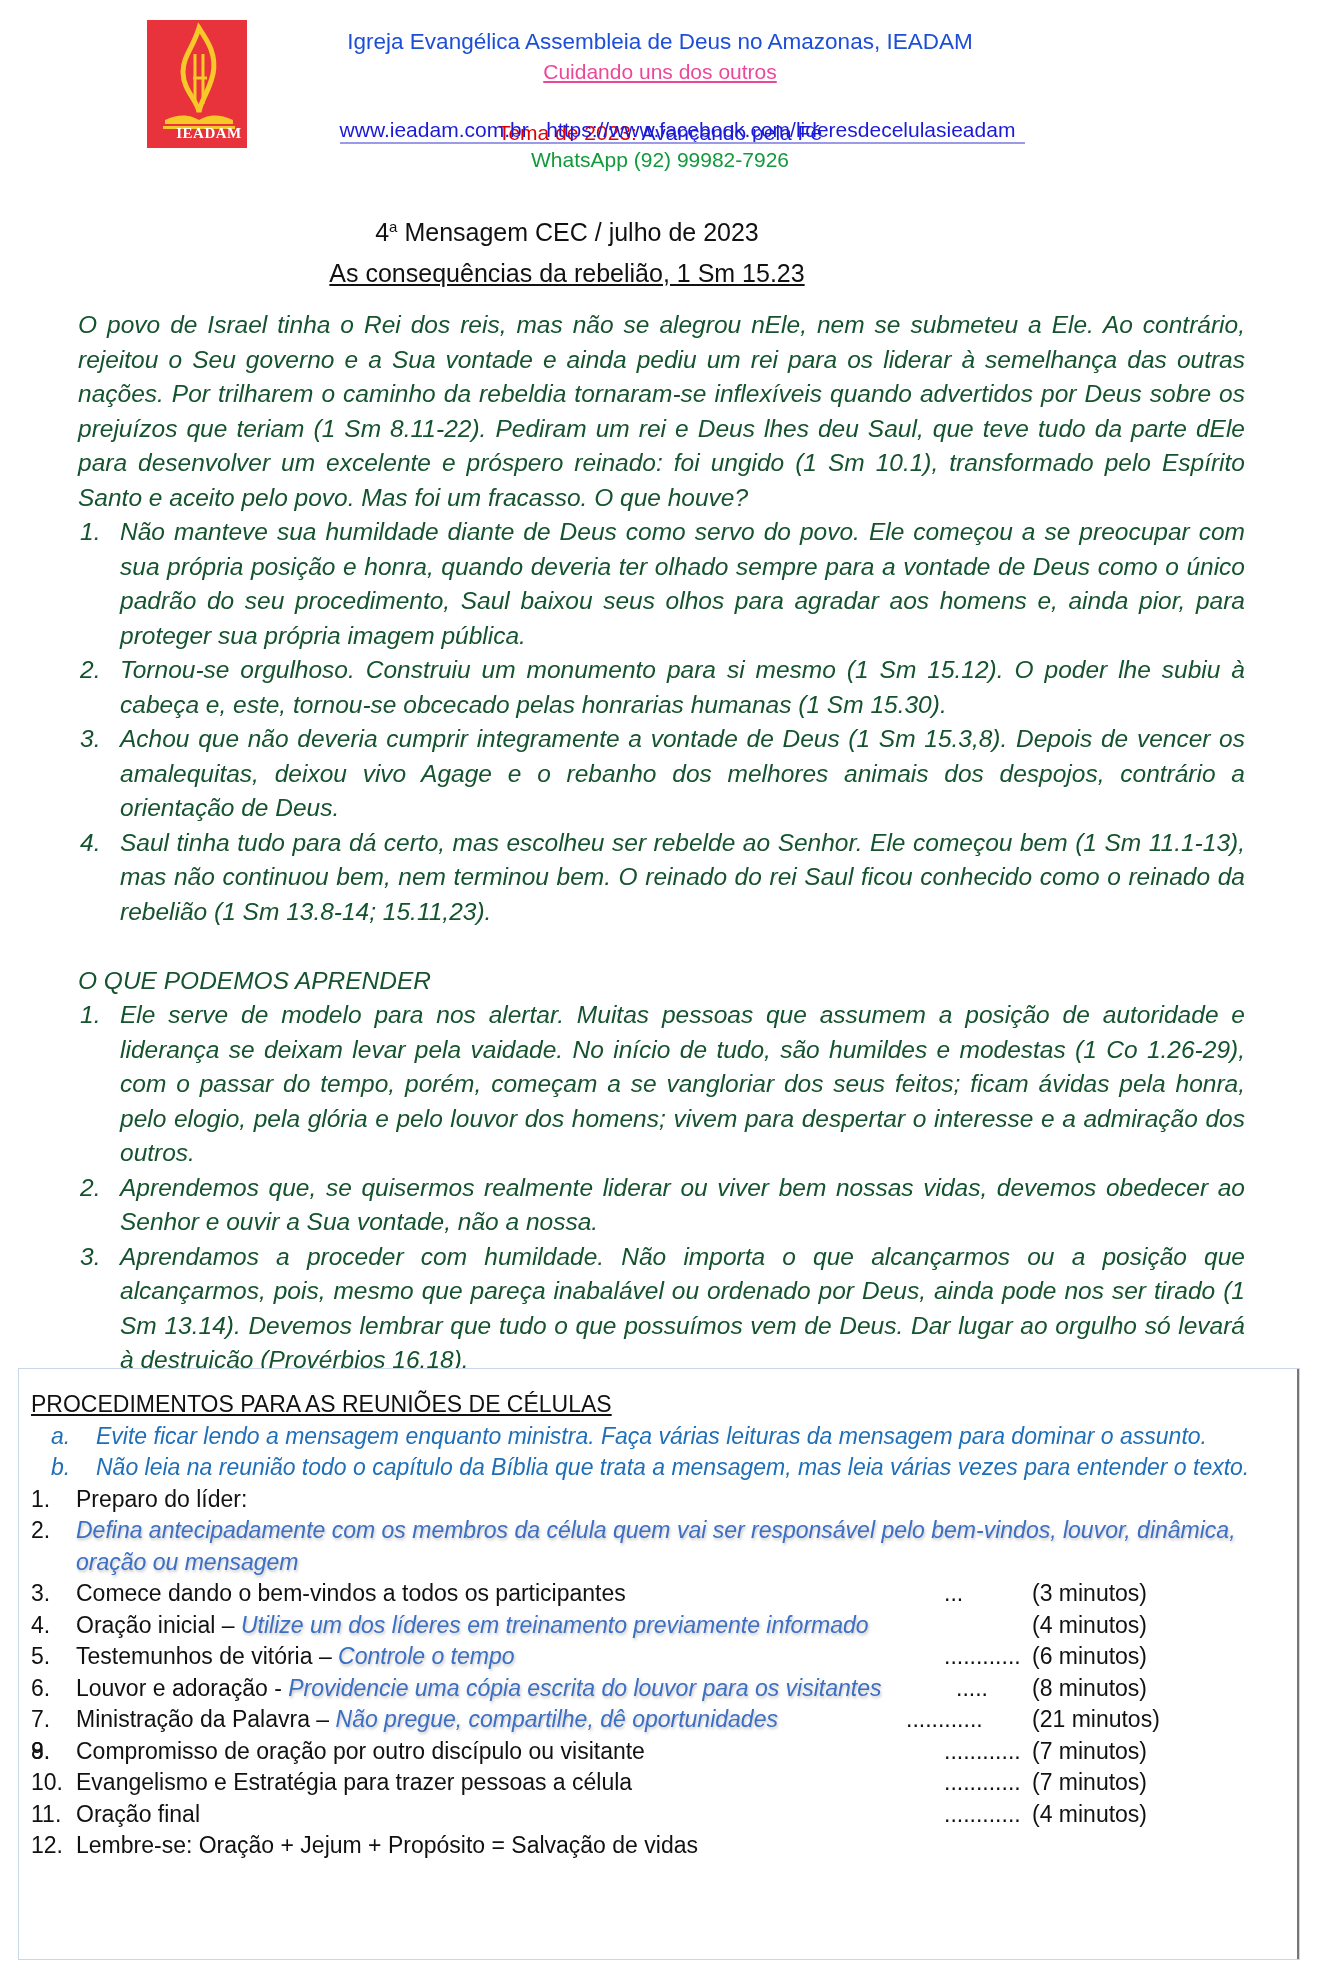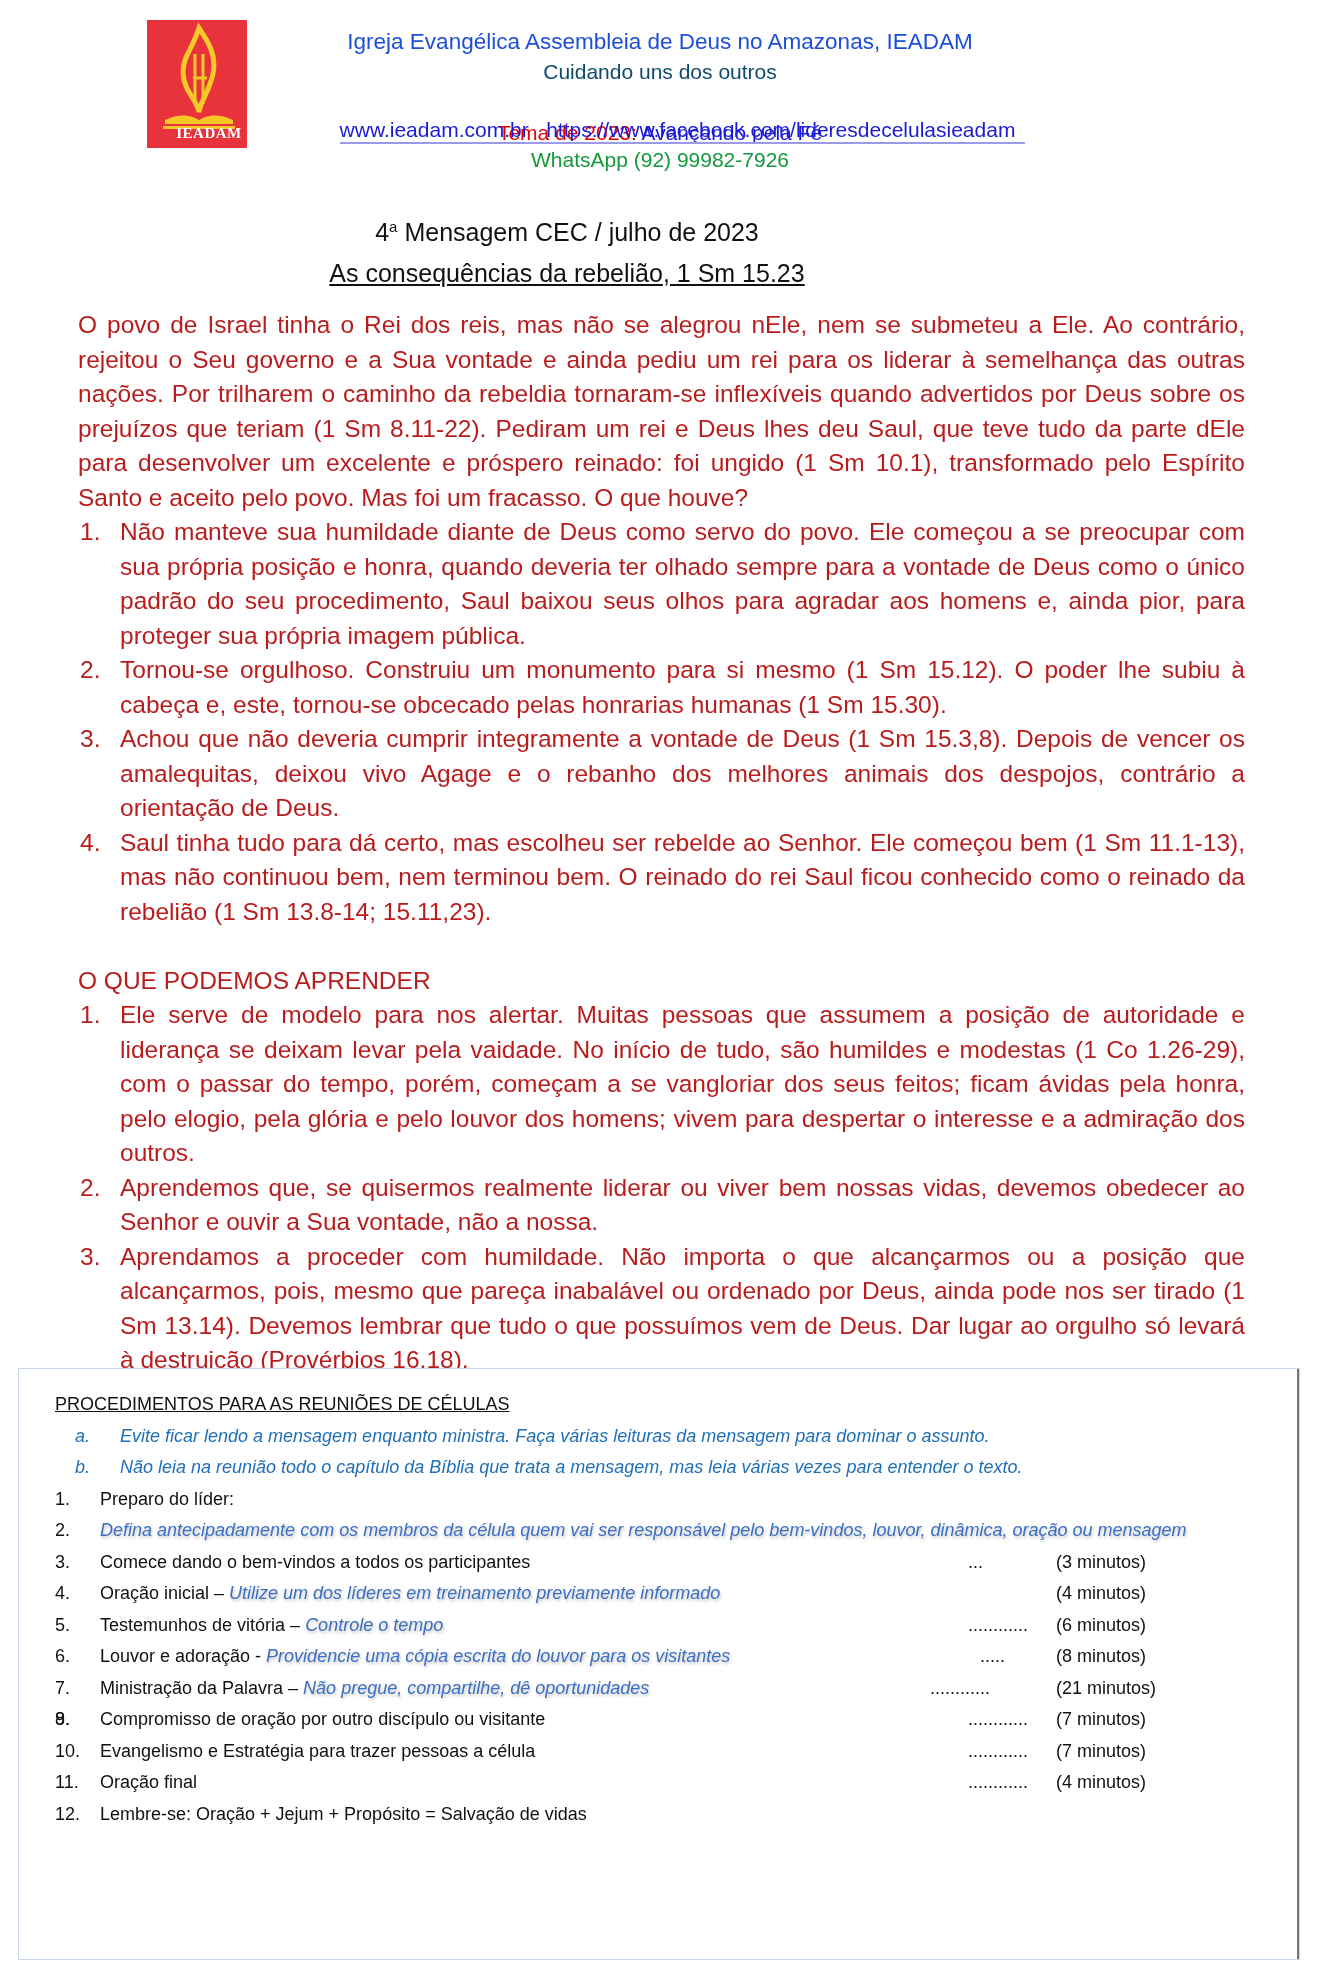--- a/index.html
+++ b/index.html
@@ -8,43 +8,43 @@
 
   .logo { position: absolute; left: 147px; top: 20px; width: 100px; height: 128px;
           background: #e8323c; }
   .logo svg { position: absolute; left: 0; top: 0; }
   .logo-text { position: absolute; left: 0; width: 124px; bottom: 6px; text-align: center;
                font-family: "Liberation Serif", serif; font-weight: bold; font-size: 15px; color: #fff; letter-spacing: 0.5px; }
 
   .hdr { position: absolute; left: 260px; width: 800px; text-align: center; font-size: 21px; line-height: 28px;
          font-family: "Liberation Sans", sans-serif; }
   .hdr-1 { top: 28px; color: #1d4ed8; font-size: 22.5px; }
-  .hdr-2 { top: 58px; color: #0c4a6e; }
+  .hdr-2 { top: 58px; color: #ec4899; text-decoration: underline; }
   .hdr-3 { top: 87px; color: #e00000; margin-top: 32px; }
   .hdr-3 .blue { color: #1a1ad8; }
   .hdr-4 { top: 116px; color: #1a1ad8; }
   .hdr-4 .links { border-bottom: 2px solid #9a9ae8; padding: 0 10px 1px 0; margin-left: 45px; }
   .hdr-5 { top: 146px; color: #129a3c; }
 
   .title { position: absolute; left: 0; width: 1134px; text-align: center; font-size: 25px; line-height: 34px; color: #111; }
   .title-1 { top: 210px; }
   .title-2 { top: 256px; text-decoration: underline; }
   .title-1 sup { font-size: 15px; vertical-align: 9px; }
 
-  .body-text { position: absolute; left: 78px; width: 1167px; font-size: 24.5px; line-height: 34.5px; color: #b91c1c;
-               text-align: justify; }
+  .body-text { position: absolute; left: 78px; width: 1167px; font-size: 24.5px; line-height: 34.5px; color: #14532d;
+               text-align: justify; font-style: italic; }
   .para { top: 308px; }
   .list { margin: 0; padding: 0; list-style: none; }
   .list li { position: relative; padding-left: 42px; text-align: justify; }
   .list li .num { position: absolute; left: 2px; top: 0; }
   .sec-heading { margin: 34.5px 0 0 0; }
 
   .box { position: absolute; left: 18px; top: 1368px; width: 1280px; height: 590px;
          border: 1.5px solid #c8d6ea; box-shadow: inset -2px 0 0 #777; background: #fff; }
-  .box-inner { position: absolute; left: 12px; top: 20px; width: 1262px; font-size: 18px; line-height: 31.5px; color: #111; margin-left: 24px; }
+  .box-inner { position: absolute; left: 12px; top: 20px; width: 1262px; font-size: 23px; line-height: 31.5px; color: #111; }
   .box-title { text-decoration: underline; }
   .italic-blue { color: #1f6fb8; font-style: italic; }
   .soft-blue { color: #3c6fc4; font-style: italic; text-shadow: 1px 2px 3px rgba(80,80,80,0.35); }
   .alpha li { position: relative; padding-left: 65px; text-align: justify; padding-right: 10px; }
   .alpha li .num { position: absolute; left: 20px; }
   .proc li { position: relative; padding-left: 45px; height: auto; }
   .proc li .num { position: absolute; left: 0; }
   .proc .row { position: relative; }
   .proc .dots { position: absolute; left: 868px; top: 0; }
   .proc .time { position: absolute; left: 956px; top: 0; }

